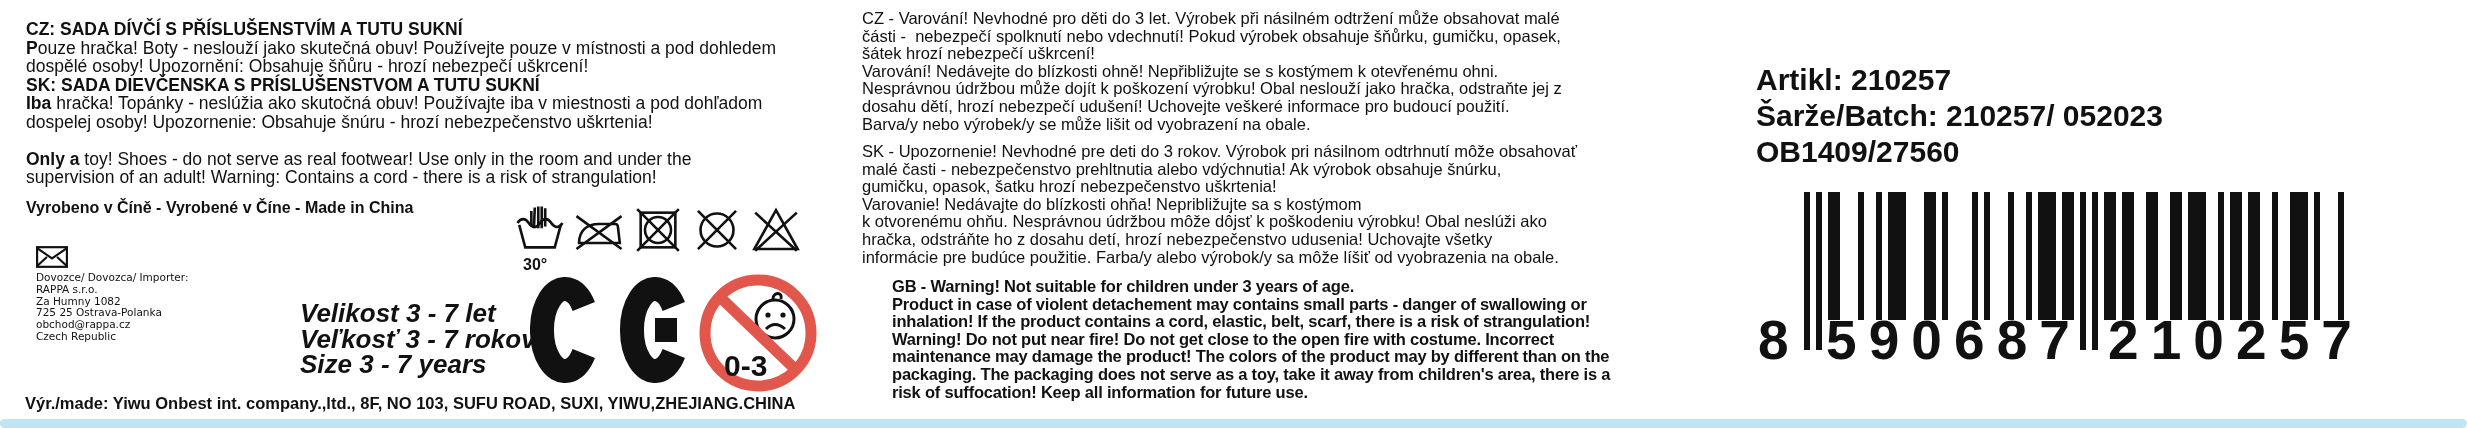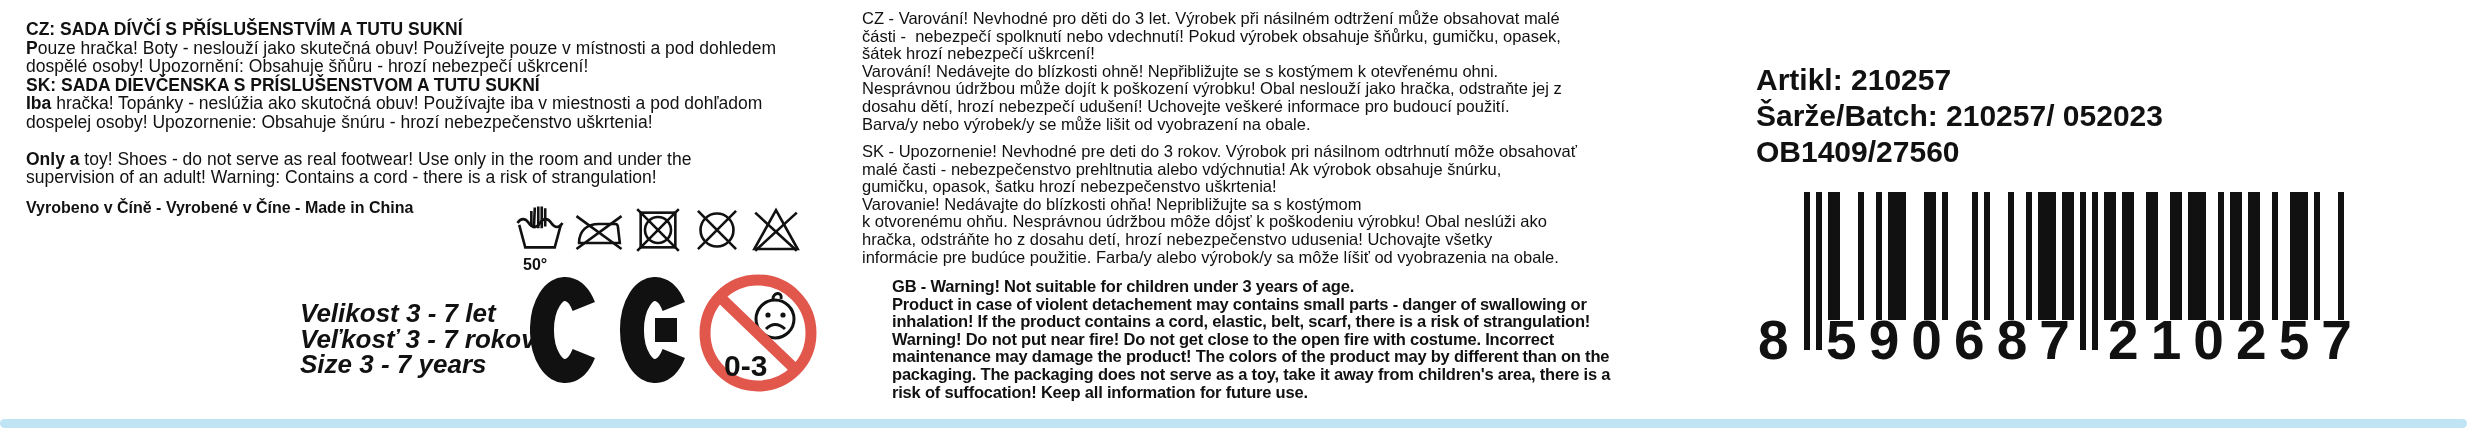--- a/index.html
+++ b/index.html
@@ -57,20 +57,32 @@
 
 <div class="label">
 
   <div class="wblock"><span class="whead">CZ: SADA DÍVČÍ S PŘÍSLUŠENSTVÍM A TUTU SUKNÍ</span><br><span class="lead">P</span><span>ouze hračka! Boty - neslouží jako skutečná obuv! Používejte pouze v místnosti a pod dohledem
 dospělé osoby! Upozornění: Obsahuje šňůru - hrozí nebezpečí uškrcení!</span><br><span class="whead">SK: SADA DIEVČENSKA S PRÍSLUŠENSTVOM A TUTU SUKNÍ</span><br><span class="lead">Iba</span><span> hračka! Topánky - neslúžia ako skutočná obuv! Používajte iba v miestnosti a pod dohľadom
 dospelej osoby! Upozornenie: Obsahuje šnúru - hrozí nebezpečenstvo uškrtenia!</span><br><br><span class="lead">Only a</span><span> toy! Shoes - do not serve as real footwear! Use only in the room and under the
 supervision of an adult! Warning: Contains a cord - there is a risk of strangulation!</span></div>
 
   <div class="madein">Vyrobeno v Číně - Vyrobené v Číne - Made in China</div>
 
+  <div class="importer">
+    <svg width="32" height="22" viewBox="0 0 44 30">
+      <rect x="1.5" y="1.5" width="41" height="27" class="icon-stroke"></rect>
+      <path d="M2,3 L22,17 L42,3 M2,27 L15,15 M42,27 L29,15" class="icon-stroke"></path>
+    </svg>
+    <div>Dovozce/ Dovozca/ Importer:</div>
+    <div style="white-space:pre">RAPPA s.r.o.
+Za Humny 1082
+725 25 Ostrava-Polanka
+obchod@rappa.cz
+Czech Republic</div>
+  </div>
 
   <div class="care">
     <svg viewBox="0 0 60 60">
       <path d="M4,22 C8,16 13,16 17,22 C21,28 26,28 30,22 C34,16 39,16 43,22 C47,28 52,28 56,22" class="icon-stroke"></path>
       <path d="M6,24 L13,50 L47,50 L54,24" class="icon-stroke"></path>
       <path d="M20,8 L20,26 M24,4 L23,28 M28,3 L28,28 M32,3 L32,28 M36,5 L36,26" class="icon-stroke" stroke-width="2.4"></path>
     </svg>
     <svg viewBox="0 0 60 60">
       <path d="M7,45 C7,31 16,23 30,23 L49,23 C51,23 52,25 52,28 L54,45 Z" class="icon-stroke"></path>
       <path d="M4,14 L56,52 M56,14 L4,52" class="icon-stroke" stroke-width="3.5"></path>
@@ -82,21 +94,21 @@
     </svg>
     <svg viewBox="0 0 60 60">
       <circle cx="30" cy="30" r="19" class="icon-stroke"></circle>
       <path d="M8,8 L52,52 M52,8 L8,52" class="icon-stroke" stroke-width="3.5"></path>
     </svg>
     <svg viewBox="0 0 60 60">
       <path d="M30,7 L55,52 L5,52 Z" class="icon-stroke"></path>
       <path d="M6,10 L54,54 M54,10 L6,54" class="icon-stroke" stroke-width="3.5"></path>
     </svg>
   </div>
-  <div class="wash-temp">50°</div>
+  <div class="wash-temp">30°</div>
 
   <div class="size-block">Velikost 3 - 7 let
 Veľkosť 3 - 7 rokov
 Size 3 - 7 years</div>
 
   <svg class="ce-mark" width="160" height="106" viewBox="0 0 160 106">
     <path d="M53.8,29.5 A23,41 0 1 0 53.8,76.5" fill="none" stroke="#111" stroke-width="24"></path>
     <path d="M143.8,29.5 A23,41 0 1 0 143.8,76.5" fill="none" stroke="#111" stroke-width="24"></path>
     <path d="M125,53 L147,53" stroke="#111" stroke-width="24"></path>
   </svg>
@@ -198,15 +210,16 @@
     <div class="bc-group bc-g2">
         <span>2</span>
         <span>1</span>
         <span>0</span>
         <span>2</span>
         <span>5</span>
         <span>7</span>
       </div>
   </div>
 
+  <div class="mfg-line">Výr./made: Yiwu Onbest int. company.,ltd., 8F, NO 103, SUFU ROAD, SUXI, YIWU,ZHEJIANG.CHINA</div>
 
   <div class="bottom-strip"></div>
 </div>
 
 </body></html>

